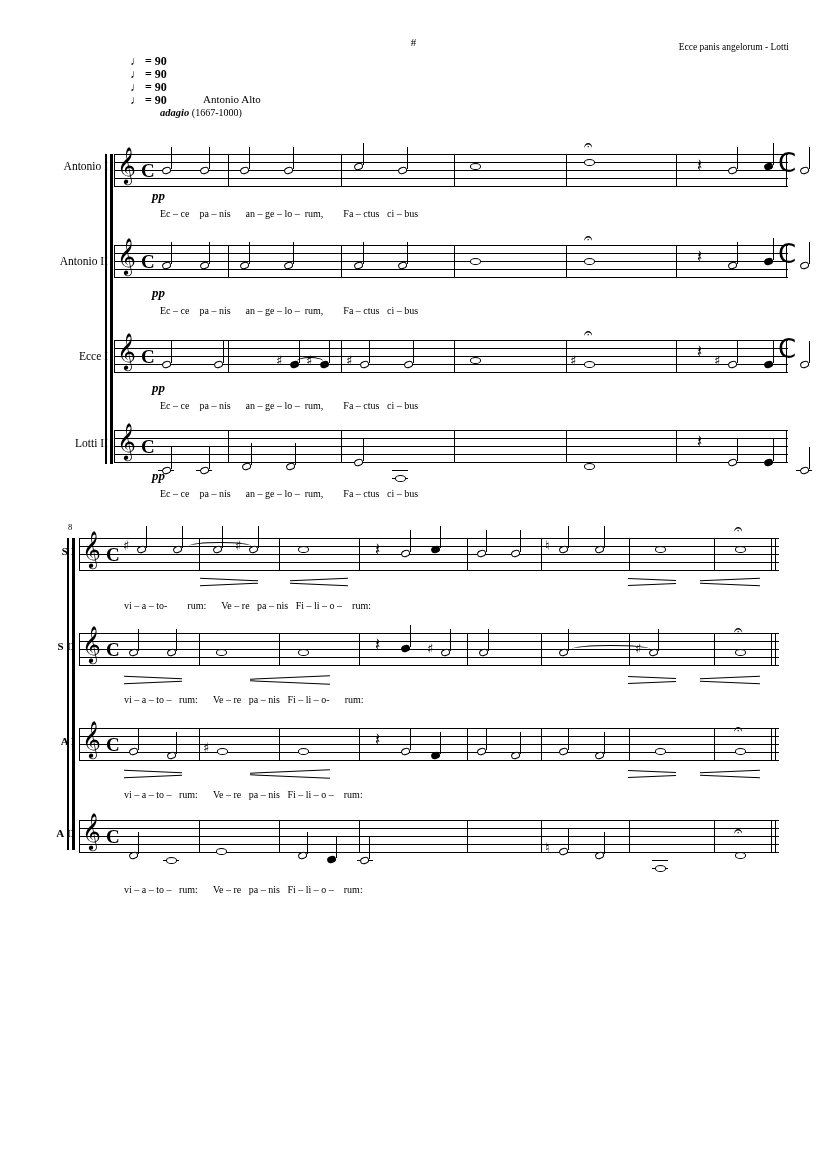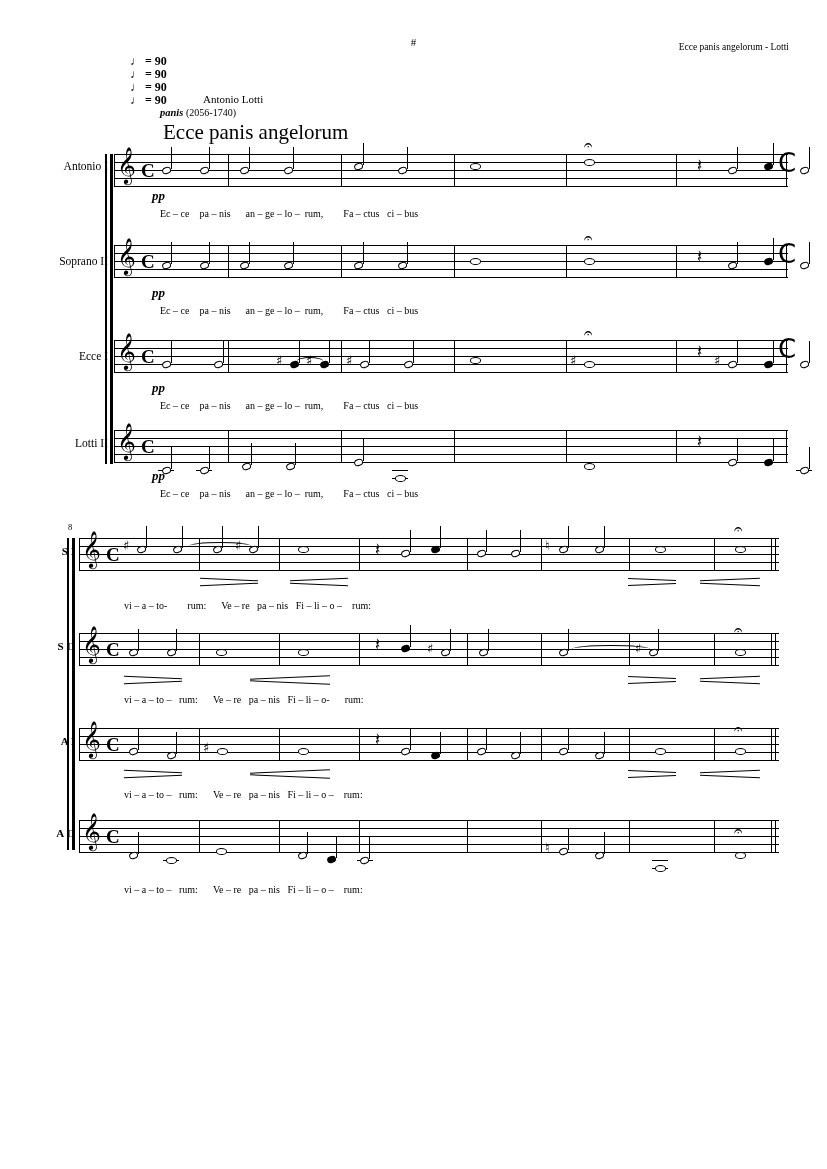--- a/index.html
+++ b/index.html
@@ -73,27 +73,26 @@
   <div class="hdr-center">#</div>
   <div class="hdr-right">Ecce panis angelorum - Lotti</div>
 
   <div class="tempo-block">
     <div class="tempo-line">♩ = 90</div>
     <div class="tempo-line">♩ = 90</div>
     <div class="tempo-line">♩ = 90</div>
     <div class="tempo-line">♩ = 90</div>
   </div>
   <div class="composer">
-    <span>Antonio Lotti</span>
+    <span>Antonio Alto</span>
   </div>
   <div class="adagio">
-    <span>panis</span>
-    <span style="font-style:normal;font-weight:normal;font-size:10px;">(2056-1740)</span>
+    <span>adagio</span>
+    <span style="font-style:normal;font-weight:normal;font-size:10px;">(1667-1000)</span>
   </div>
-  <div class="title">Ecce panis angelorum</div>
 
   <div class="system" style="left:0;top:0;width:827px;height:520px;">
 
     <div class="sysbrace" style="left:110px;top:154px;height:310px;"></div>
     <div class="thickbar" style="left:105px;top:154px;height:310px;width:2px;"></div>
 
     <div class="part-label" style="left:30px;top:160px;width:78px;">Antonio I</div>
     <div class="staff" style="left:114px;top:154px;width:674px;height:34px;">
       <div class="line" style="top:0px;width:674px;"></div>
       <div class="line" style="top:8px;width:674px;"></div>
@@ -134,21 +133,21 @@
         <div class="stem" style="left:695px;top:-7px;height:22px;"></div>
 
       <div class="timesig" style="left:660px;top:6px;opacity:0;"></div>
     </div>
     <div class="clef" style="left:778px;top:150px;font-size:26px;">C</div>
     <div class="dyn" style="left:152px;top:188px;">pp</div>
     <div class="lyric" style="left:160px;top:208px;">
       <span>Ec</span>&nbsp;–&nbsp;<span>ce</span>&nbsp;&nbsp;&nbsp;&nbsp;<span>pa</span>&nbsp;–&nbsp;<span>nis</span>&nbsp;&nbsp;&nbsp;&nbsp;&nbsp;&nbsp;<span>an</span>&nbsp;–&nbsp;<span>ge</span>&nbsp;–&nbsp;<span>lo</span>&nbsp;–&nbsp;&nbsp;<span>rum,</span>&nbsp;&nbsp;&nbsp;&nbsp;&nbsp;&nbsp;&nbsp;&nbsp;<span>Fa</span>&nbsp;–&nbsp;<span>ctus</span>&nbsp;&nbsp;&nbsp;<span>ci</span>&nbsp;–&nbsp;<span>bus</span>
     </div>
 
-    <div class="part-label" style="left:30px;top:255px;width:78px;">Soprano II</div>
+    <div class="part-label" style="left:30px;top:255px;width:78px;">Antonio II</div>
     <div class="staff" style="left:114px;top:245px;width:674px;height:34px;">
       <div class="line" style="top:0px;width:674px;"></div>
       <div class="line" style="top:8px;width:674px;"></div>
       <div class="line" style="top:16px;width:674px;"></div>
       <div class="line" style="top:24px;width:674px;"></div>
       <div class="line" style="top:32px;width:674px;"></div>
       <div class="barline" style="left:0px;top:0px;height:33px;"></div>
       <div class="barline" style="left:114px;top:0px;height:33px;"></div>
       <div class="barline" style="left:227px;top:0px;height:33px;"></div>
       <div class="barline" style="left:340px;top:0px;height:33px;"></div>

